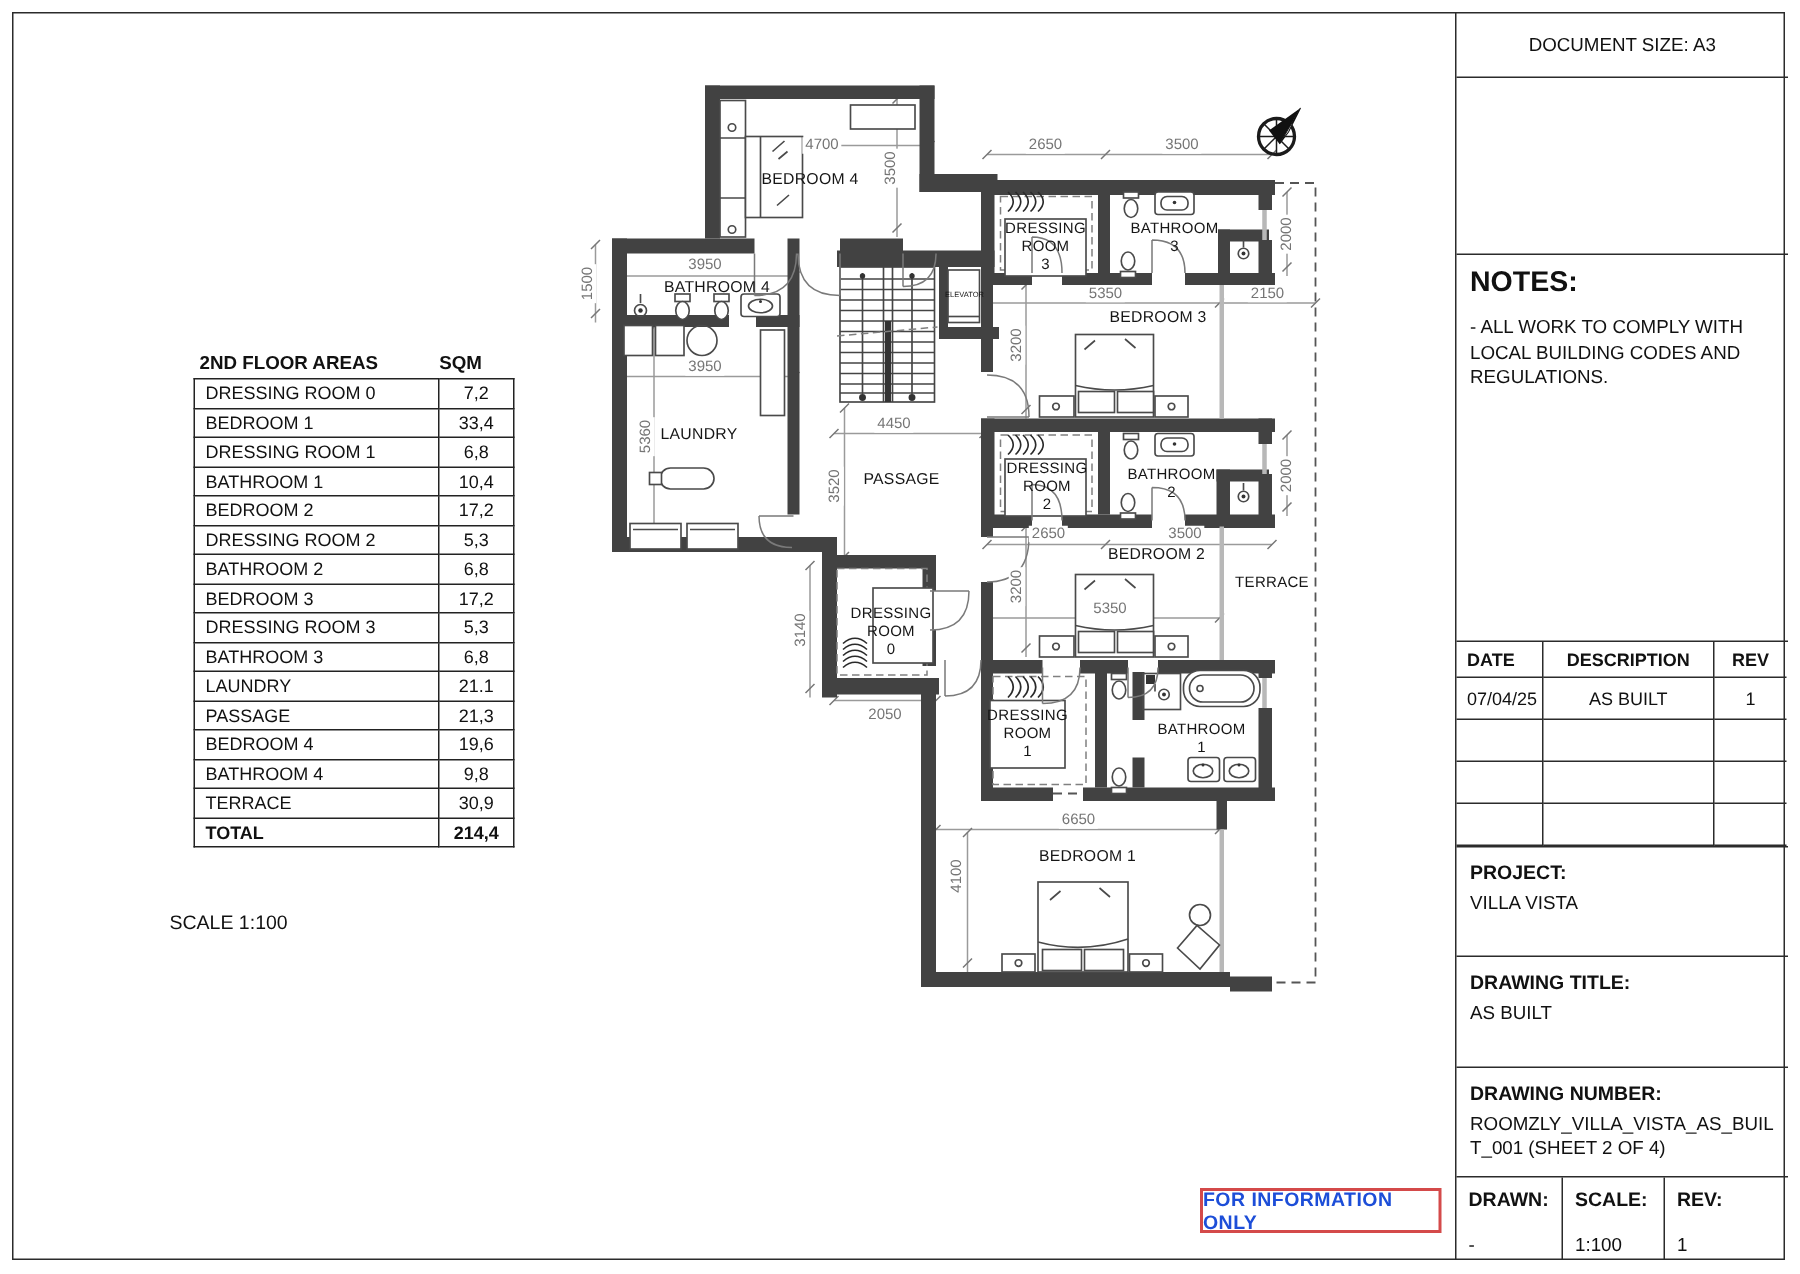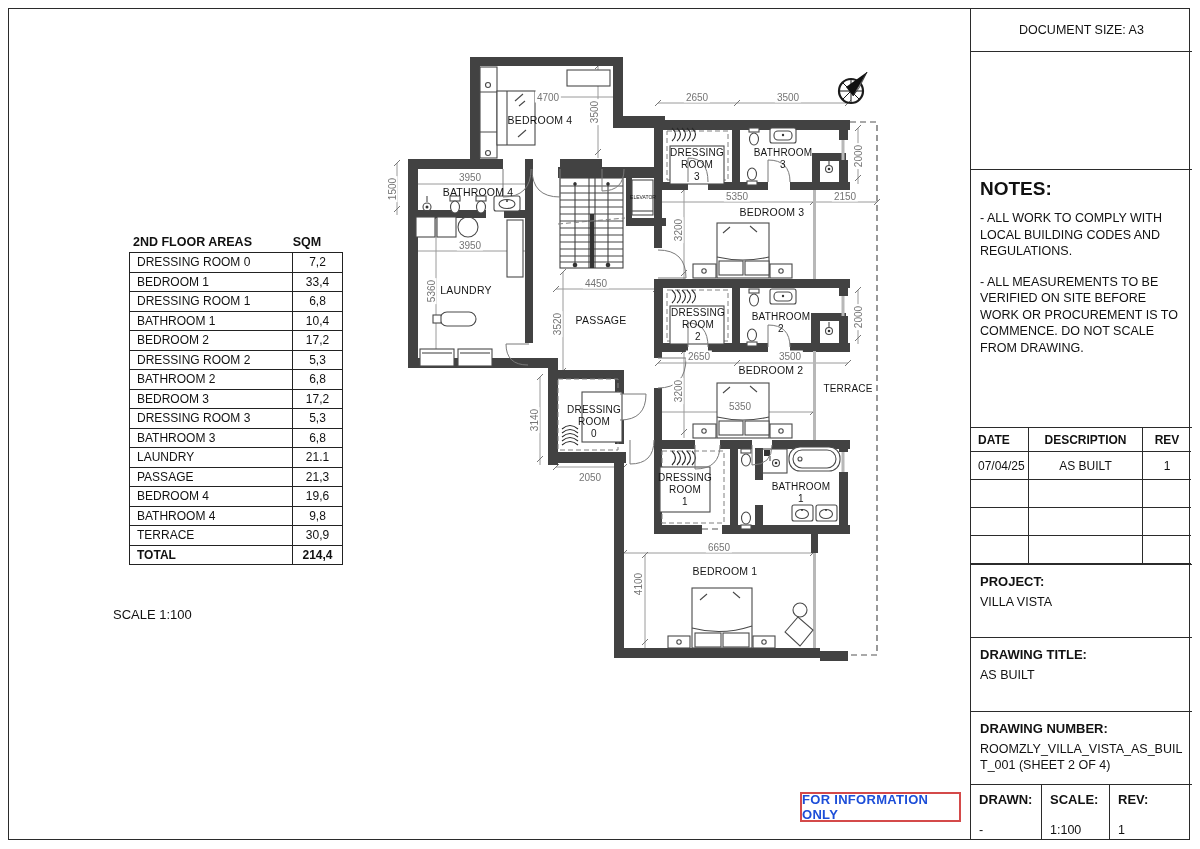--- a/index.html
+++ b/index.html
@@ -457,21 +457,20 @@
   </div>
 
   <div class="stamp">FOR INFORMATION ONLY</div>
 
   <div class="tblock">
     <div class="tb-sec tb-doc">DOCUMENT SIZE: A3</div>
     <div class="tb-sec tb-empty"></div>
     <div class="tb-sec tb-notes">
       <div class="nh">NOTES:</div>
       <p>- ALL WORK TO COMPLY WITH LOCAL BUILDING CODES AND REGULATIONS.</p>
-      <p>- ALL MEASUREMENTS TO BE VERIFIED ON SITE BEFORE WORK OR PROCUREMENT IS TO COMMENCE. DO NOT SCALE FROM DRAWING.</p>
     </div>
     <div class="tb-sec tb-rev">
       <div class="revgrid">
         <div class="c hd l">DATE</div>
         <div class="c hd">DESCRIPTION</div>
         <div class="c hd">REV</div>
         <div class="c d l">07/04/25</div>
         <div class="c d">AS BUILT</div>
         <div class="c d">1</div>
         <div class="c d l"></div>

